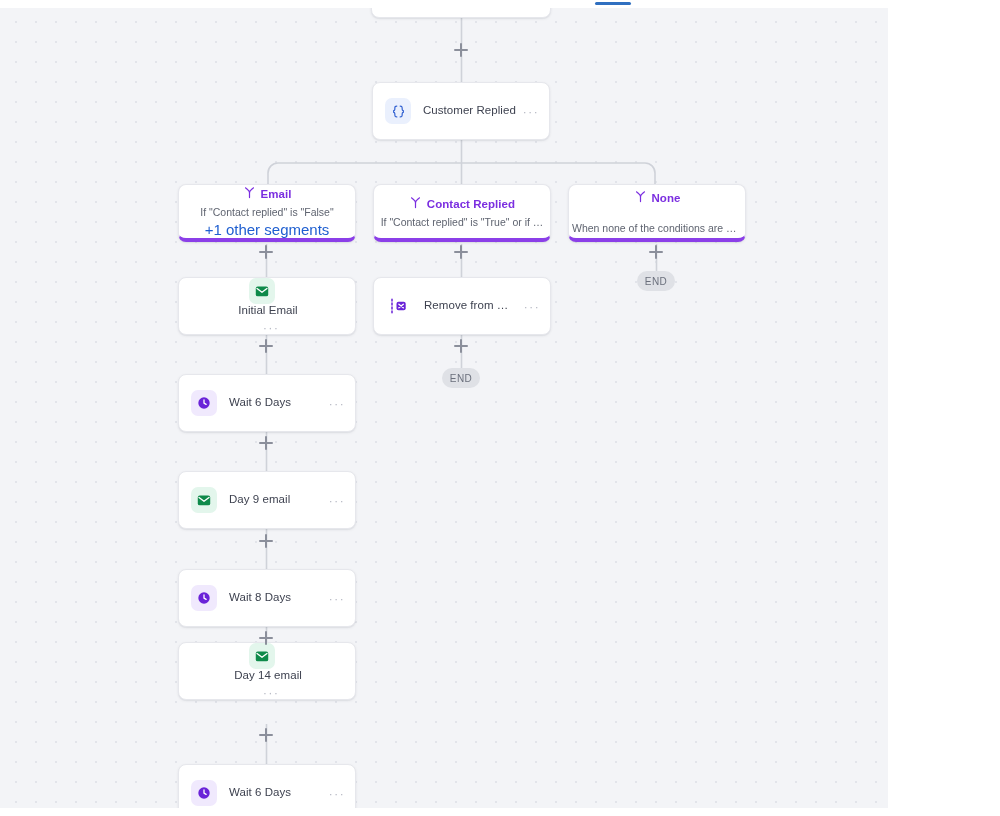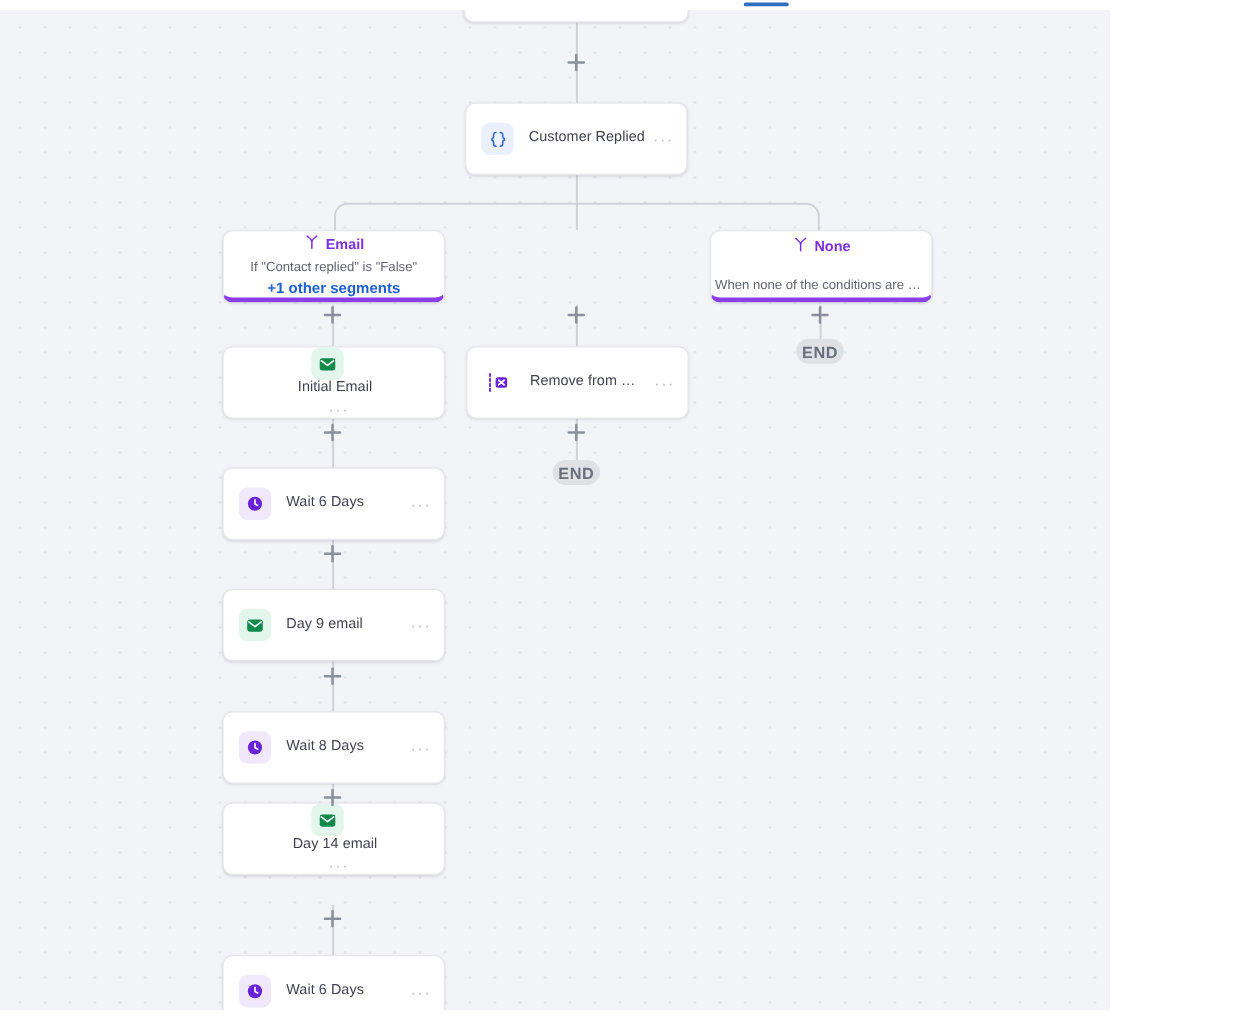--- a/index.html
+++ b/index.html
@@ -161,23 +161,23 @@
   }
   .branch-sub {
     font-size: 10.5px;
     color: #5f6470;
     white-space: nowrap;
     max-width: 170px;
     overflow: hidden;
     text-overflow: ellipsis;
   }
   .branch-link {
-    font-size: 12px;
+    font-size: 15px;
     color: #1f5fd0;
-    font-weight: 700;
+    font-weight: 400;
     margin-top: 3px;
     white-space: nowrap;
     cursor: pointer;
   }
 
   
   .plus-btn {
     position: absolute;
     width: 14px;
     height: 14px;
@@ -195,22 +195,22 @@
   .plus-btn::after  { left: 6px; top: 0; width: 2px; height: 14px; }
 
   
   .end-pill {
     position: absolute;
     width: 38px;
     height: 20px;
     border-radius: 10px;
     background: #dfe1e6;
     color: #6a6f7c;
-    font-size: 13px;
-    font-weight: 700;
+    font-size: 10px;
+    font-weight: 400;
     letter-spacing: 0.4px;
     display: flex;
     align-items: center;
     justify-content: center;
     z-index: 20;
   }
 </style>
 </head>
 <body>
 
@@ -271,20 +271,31 @@
           <svg width="13" height="13" viewBox="0 0 16 16">
             <path d="M8 14.2 V 8.2 M8 8.2 C 8 5 5.2 4.4 3.2 2.2 M8 8.2 C 8 5 10.8 4.4 12.8 2.2" fill="none" stroke="#7b2ee0" stroke-width="1.5" stroke-linecap="round"></path>
           </svg>
         </span>
         <span class="branch-title">Email</span>
       </div>
       <div class="branch-sub">If "Contact replied" is "False"</div>
       <div class="branch-link">+1 other segments</div>
     </div>
 
+    <div class="node branch-node" style="left:373px; top:176px;">
+      <div class="branch-head">
+        <span>
+          <svg width="13" height="13" viewBox="0 0 16 16">
+            <path d="M8 14.2 V 8.2 M8 8.2 C 8 5 5.2 4.4 3.2 2.2 M8 8.2 C 8 5 10.8 4.4 12.8 2.2" fill="none" stroke="#7b2ee0" stroke-width="1.5" stroke-linecap="round"></path>
+          </svg>
+        </span>
+        <span class="branch-title">Contact Replied</span>
+      </div>
+      <div class="branch-sub">If "Contact replied" is "True" or if …</div>
+    </div>
 
     <div class="node branch-node" style="left:568px; top:176px;gap:12px;">
       <div class="branch-head">
         <span>
           <svg width="13" height="13" viewBox="0 0 16 16">
             <path d="M8 14.2 V 8.2 M8 8.2 C 8 5 5.2 4.4 3.2 2.2 M8 8.2 C 8 5 10.8 4.4 12.8 2.2" fill="none" stroke="#7b2ee0" stroke-width="1.5" stroke-linecap="round"></path>
           </svg>
         </span>
         <span class="branch-title">None</span>
       </div>

